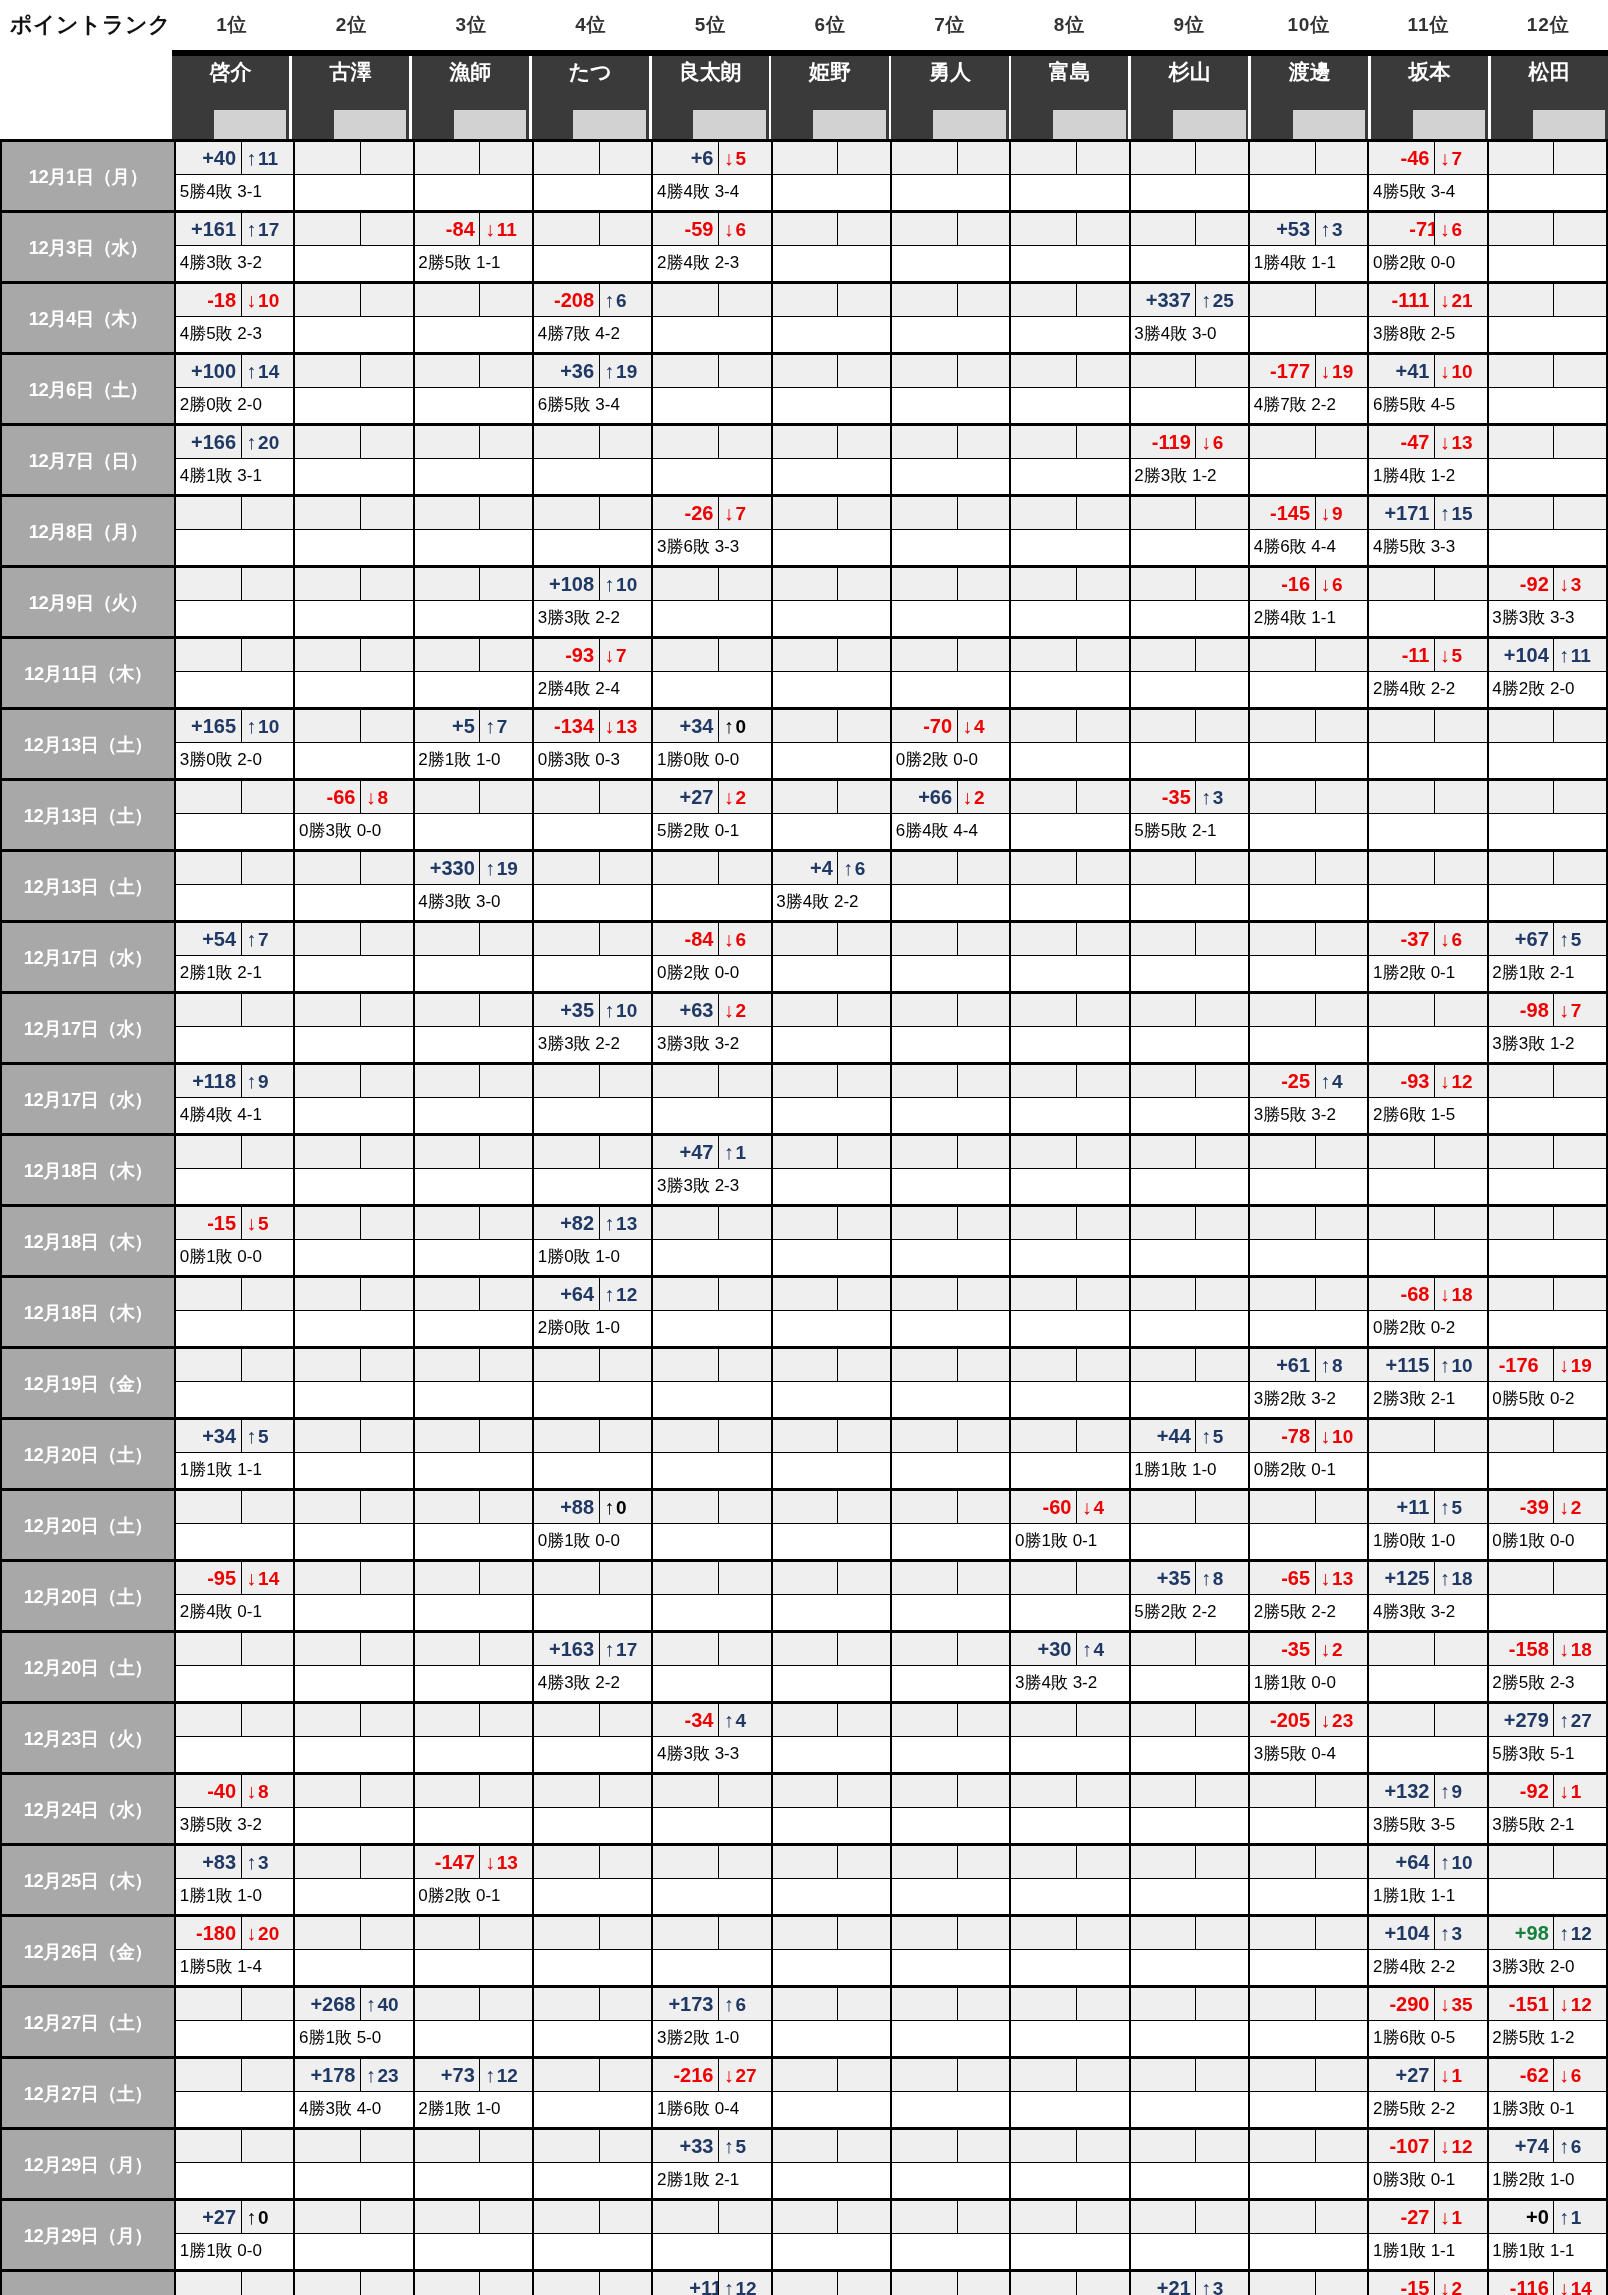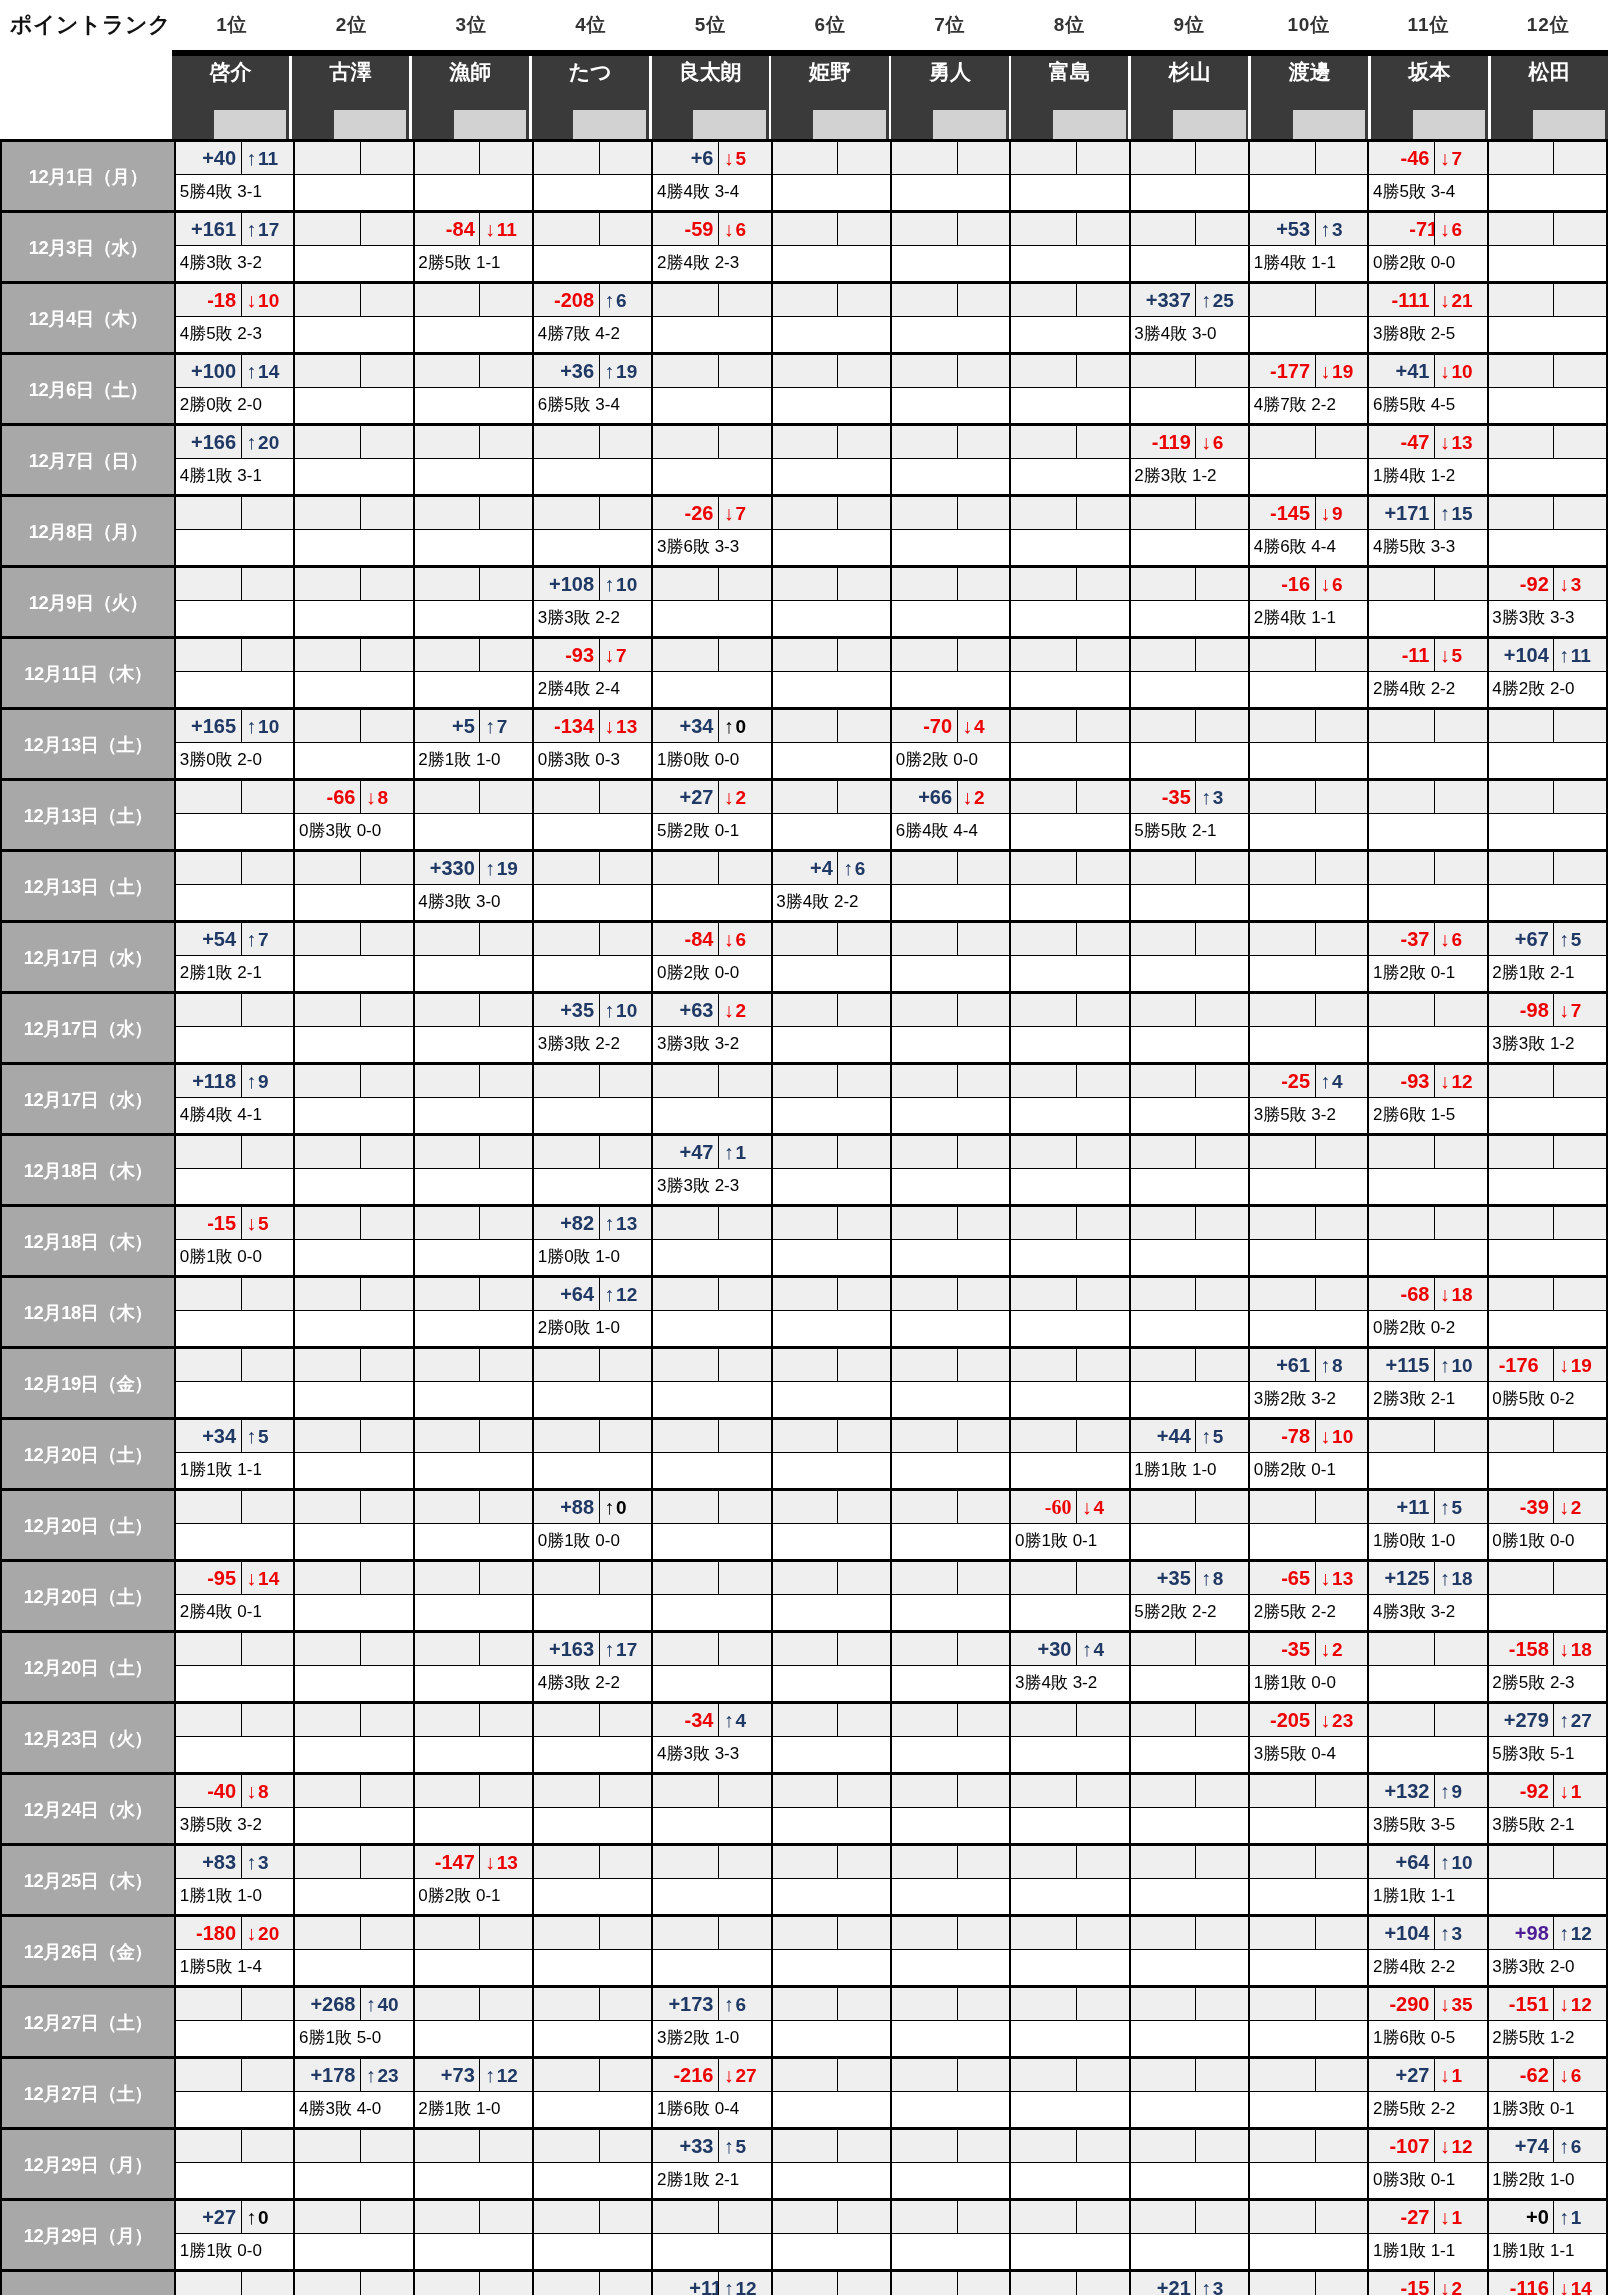--- a/index.html
+++ b/index.html
@@ -1807,21 +1807,21 @@
         </div>
         <div class="p-cell">
           <div class="pts">
             <div class="pval"></div>
             <div class="parr"></div>
           </div>
           <div class="rec"></div>
         </div>
         <div class="p-cell">
           <div class="pts">
-            <div class="pval" style="color: rgb(238, 0, 0); font-family: Liberation Serif, serif;">-60</div>
+            <div class="pval" style="color: rgb(238, 0, 0);">-60</div>
             <div class="parr" style="color: rgb(238, 0, 0);"><span class="glyph">↓</span><span>4</span></div>
           </div>
           <div class="rec">0勝1敗 0-1</div>
         </div>
         <div class="p-cell">
           <div class="pts">
             <div class="pval"></div>
             <div class="parr"></div>
           </div>
           <div class="rec"></div>
@@ -2357,21 +2357,21 @@
         </div>
         <div class="p-cell">
           <div class="pts">
             <div class="pval" style="color: rgb(31, 56, 100);">+104</div>
             <div class="parr" style="color: rgb(31, 56, 100);"><span class="glyph">↑</span><span>3</span></div>
           </div>
           <div class="rec">2勝4敗 2-2</div>
         </div>
         <div class="p-cell">
           <div class="pts">
-            <div class="pval" style="color: #4c1d95;">+98</div>
+            <div class="pval" style="color: #15803d;">+98</div>
             <div class="parr" style="color: rgb(31, 56, 100);"><span class="glyph">↑</span><span>12</span></div>
           </div>
           <div class="rec">3勝3敗 2-0</div>
         </div>
       </div>
       <div class="day-row">
         <div class="date-cell">12月27日（土）</div>
         <div class="p-cell">
           <div class="pts">
             <div class="pval"></div>

